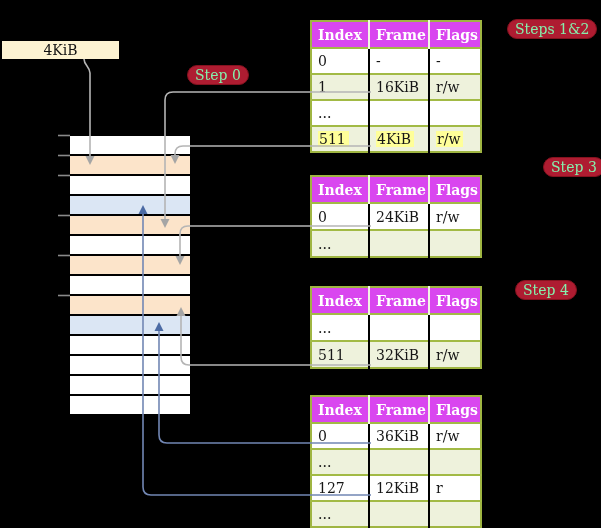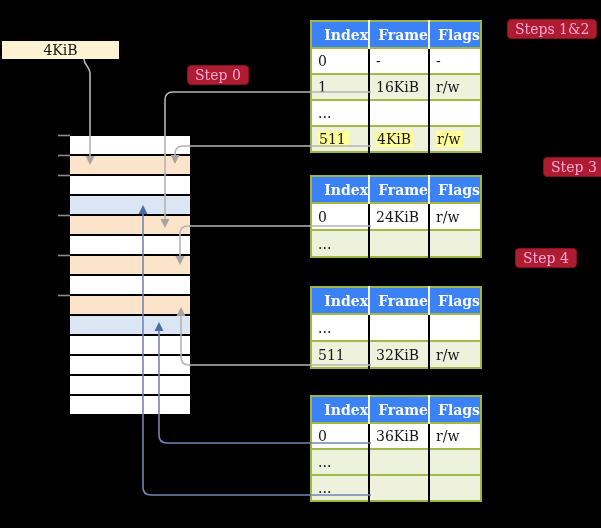--- a/index.html
+++ b/index.html
@@ -8,41 +8,41 @@
     font-family:"DejaVu Serif", serif;
   }
   
   .size-label{
     position:absolute;left:2px;top:41px;width:117px;height:18px;
     background:#fdf3d2;color:#111;font-size:14px;line-height:18px;text-align:center;
   }
   
   .badge{
     position:absolute;height:16px;background:#ae1c31;border:1px solid #85121f;
-    border-radius:4px;color:#f9a8d4;font-size:14px;line-height:16px;padding:1px 7px;
+    border-radius:10px;color:#86efac;font-size:14px;line-height:16px;padding:1px 7px;
     white-space:nowrap;
   }
   .badge.b0{left:187px;top:41px;margin-top:24px;}
   .badge.b12{left:507px;top:19px;}
   .badge.b3{left:543px;top:157px;}
-  .badge.b4{left:515px;top:248px;}
+  .badge.b4{left:515px;top:280px;}
   
   .memcol{position:absolute;left:70px;top:135px;width:120px;}
   .mrow{height:18px;border-bottom:2px solid #000;}
   .mrow:first-child{border-top:1px solid #000;}
   .white{background:#ffffff;}
   .orange{background:#fce4ca;}
   .blue{background:#dbe6f4;}
   
   table.pt{
     position:absolute;border-collapse:collapse;table-layout:fixed;width:170px;
     border:2px solid #9fb542;background:#fff;
   }
   table.pt th{
-    background:#3b82f6;color:#fff;font-size:14px;font-weight:bold;text-align:right;
+    background:#d946ef;color:#fff;font-size:14px;font-weight:bold;text-align:left;
     height:25px;padding:0 0 0 6px;
   }
   table.pt th + th{border-left:2px solid #f2f5e2;margin-left:48px;}
   table.pt td{
     font-size:14px;color:#161616;height:24px;padding:0 0 0 6px;
     border-top:2px solid #a2ba45;
   }
   table.pt.tall td{height:25px;}
   table.pt td + td{border-left:2px solid #000;}
   tr.g td{background:#eef2dc;}
@@ -193,20 +193,25 @@
       <tr class="w">
         <td>0</td>
         <td>36KiB</td>
         <td>r/w</td>
       </tr>
       <tr class="g">
         <td>...</td>
         <td></td>
         <td></td>
       </tr>
+      <tr class="w">
+        <td>127</td>
+        <td>12KiB</td>
+        <td>r</td>
+      </tr>
       <tr class="g">
         <td>...</td>
         <td></td>
         <td></td>
       </tr>
     </tbody>
   </table>
 
   <svg class="overlay" width="601" height="528">
     <g stroke="#8a8a8a" stroke-width="1.6">

